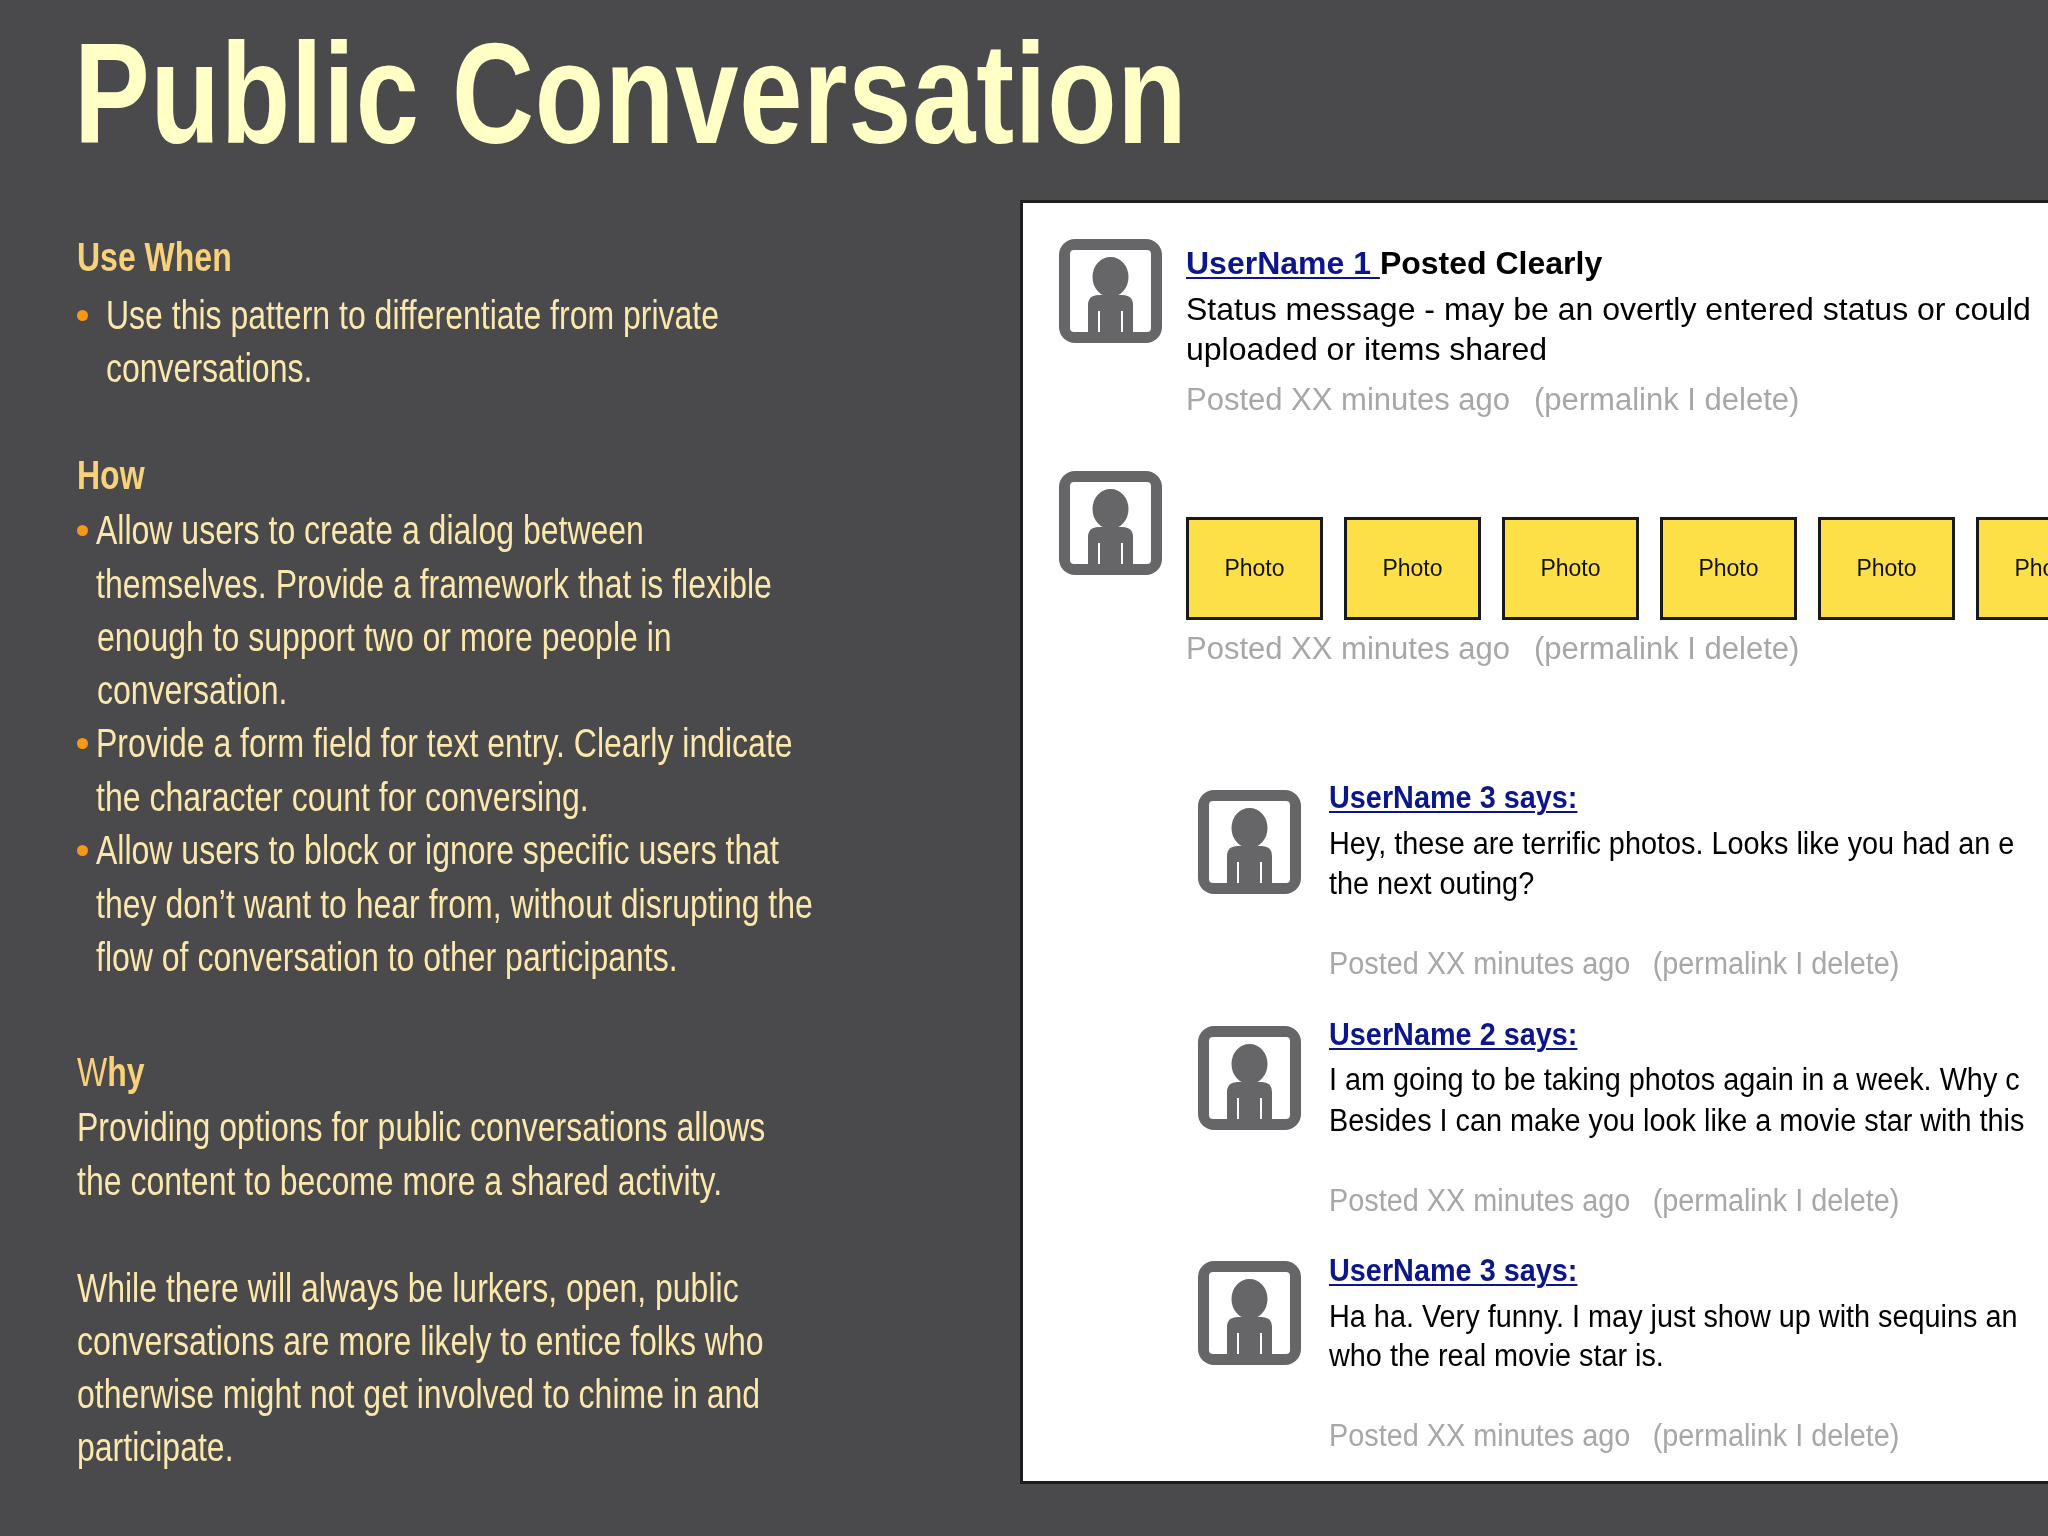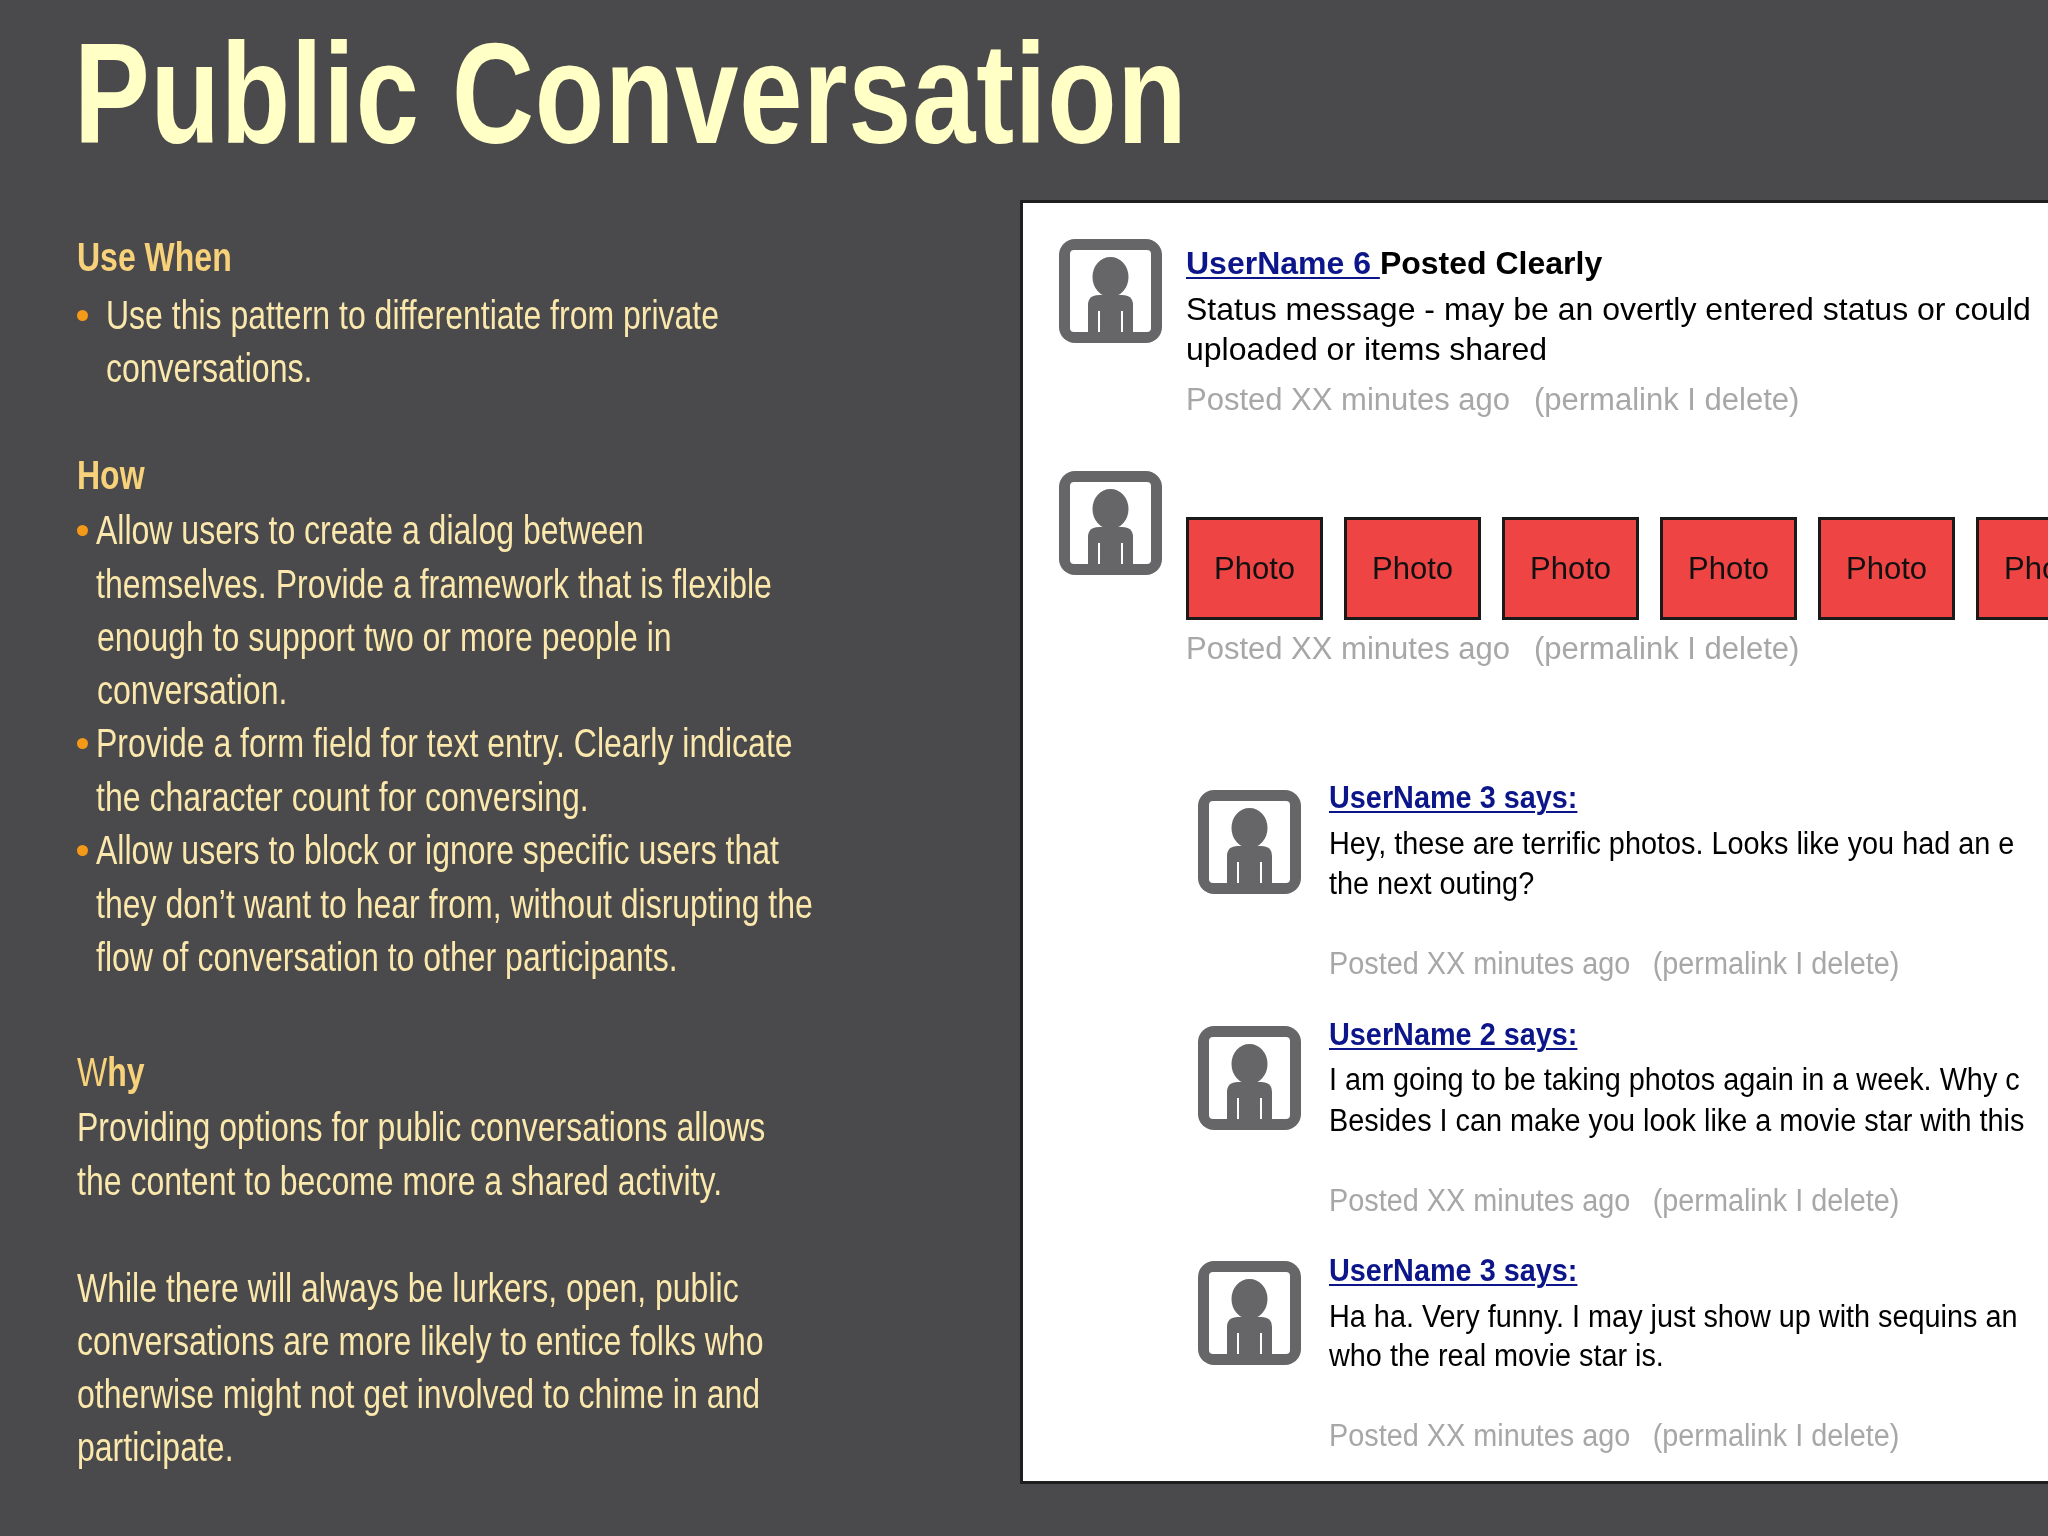--- a/index.html
+++ b/index.html
@@ -53,23 +53,23 @@
   }
   .user-link {
     color: #0c168a; text-decoration: underline; font-weight: bold;
     text-decoration-thickness: 2px; text-underline-offset: 3px;
   }
   .action { font-weight: bold; color: #000; }
   .meta { color: #a7a7a7; font-size: 31px; line-height: 40px; }
   .meta .gap { display: inline-block; width: 24px; }
   .photo {
     position: absolute; width: 131px; height: 97px;
-    border: 3px solid #1a1a1a; background: #ef4444;
+    border: 3px solid #1a1a1a; background: #fde047;
     display: flex; align-items: center; justify-content: center;
-    font-family: "Liberation Sans", sans-serif; font-size: 31px; color: #111;
+    font-family: "Liberation Sans", sans-serif; font-size: 23px; color: #111;
   }
 </style>
 </head>
 <body>
 
 <div class="title">Public Conversation</div>
 
 <div class="left-col">
 
   <div class="line heading" style="left:77px; top:233px;">Use When</div>
@@ -107,21 +107,21 @@
 
   <svg class="avatar" style="left:36px; top:36px;" viewBox="0 0 103 104">
     <rect x="0" y="0" width="103" height="104" rx="16" fill="#666567"></rect>
     <rect x="11" y="11" width="81" height="82" rx="4" fill="#ffffff"></rect>
     <ellipse cx="51.5" cy="38" rx="19" ry="21" fill="#666567" stroke="#fff" stroke-width="2"></ellipse>
     <path d="M29 93 V66 Q29 56 40 56 H63 Q74 56 74 66 V93 Z" fill="#666567"></path>
     <line x1="40" y1="72" x2="40" y2="93" stroke="#fff" stroke-width="2"></line>
     <line x1="63" y1="72" x2="63" y2="93" stroke="#fff" stroke-width="2"></line>
   </svg>
   <div class="p-abs feed-text" style="left:163px; top:40px;">
-    <a class="user-link">UserName 6 </a><span class="action">Posted Clearly</span>
+    <a class="user-link">UserName 1 </a><span class="action">Posted Clearly</span>
   </div>
   <div class="p-abs feed-text" style="left:163px; top:86px;">Status message - may be an overtly entered status or could</div>
   <div class="p-abs feed-text" style="left:163px; top:126px;">uploaded or items shared</div>
   <div class="p-abs meta" style="left:163px; top:177px;">
     <span>Posted XX minutes ago</span><span class="gap"></span><span>(permalink I delete)</span>
   </div>
 
   <svg class="avatar" style="left:36px; top:268px;" viewBox="0 0 103 104">
     <rect x="0" y="0" width="103" height="104" rx="16" fill="#666567"></rect>
     <rect x="11" y="11" width="81" height="82" rx="4" fill="#ffffff"></rect>

